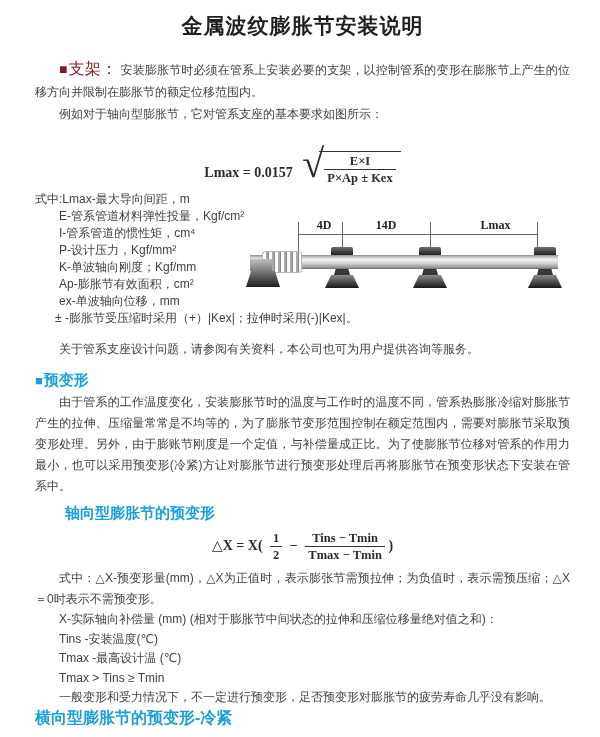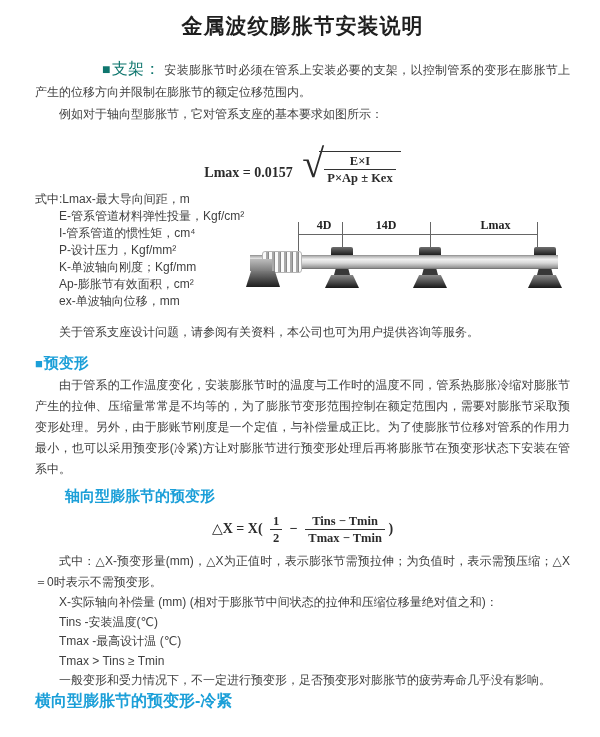--- a/index.html
+++ b/index.html
@@ -5,21 +5,21 @@
   * { margin:0; padding:0; box-sizing:border-box; }
   html,body { width:600px; height:737px; background:#ffffff; overflow:hidden; }
   body { font-family:"Liberation Sans","DejaVu Sans",sans-serif; color:#3f3f3f; }
   .page { width:600px; height:737px; padding:12px 30px 0 35px; position:relative; }
 
   .doc-title { text-align:center; font-size:21px; font-weight:bold; color:#1f1f1f; letter-spacing:1px; }
 
   .para { font-size:12px; line-height:22px; text-align:justify; color:#3f3f3f; }
   .indent { text-indent:2em; }
 
-  .sec-head { color:#0f766e; font-size:16px;margin-left:43px; }
+  .sec-head { color:#7f1d1d; font-size:16px; }
   .sec-head .sq { font-size:14px; margin-right:1px; }
   .sec-head2 { color:#1b9fd8; font-size:15px; font-weight:bold; margin-top:12px; }
   .sec-head2 .sq { font-size:13px; margin-right:1px; font-weight:normal; }
 
   .intro { margin-top:18px; }
   .example { margin-top:0; }
 
   
   .formula { text-align:center; font-family:"Liberation Serif","DejaVu Serif",serif; color:#2b2b2b; font-weight:bold; font-size:14px; }
   .f1 { margin:21px 0 4px 0; }
@@ -108,20 +108,21 @@
 
   <div class="middle">
     <div class="var-list">
       <div class="var-line">式中:Lmax-最大导向间距，m</div>
       <div class="var-line">E-管系管道材料弹性投量，Kgf/cm²</div>
       <div class="var-line">I-管系管道的惯性矩，cm⁴</div>
       <div class="var-line">P-设计压力，Kgf/mm²</div>
       <div class="var-line">K-单波轴向刚度；Kgf/mm</div>
       <div class="var-line">Ap-膨胀节有效面积，cm²</div>
       <div class="var-line">ex-单波轴向位移，mm</div>
+      <div class="var-line pm">± -膨胀节受压缩时采用（+）|Kex|；拉伸时采用(-)|Kex|。</div>
     </div>
 
     <div class="diagram">
       <div class="dim-label dl1">4D</div>
       <div class="dim-label dl2">14D</div>
       <div class="dim-label dl3">Lmax</div>
       <div class="dim-line"></div>
       <div class="tick tk1"></div>
       <div class="tick tk2"></div>
       <div class="tick tk3"></div>

